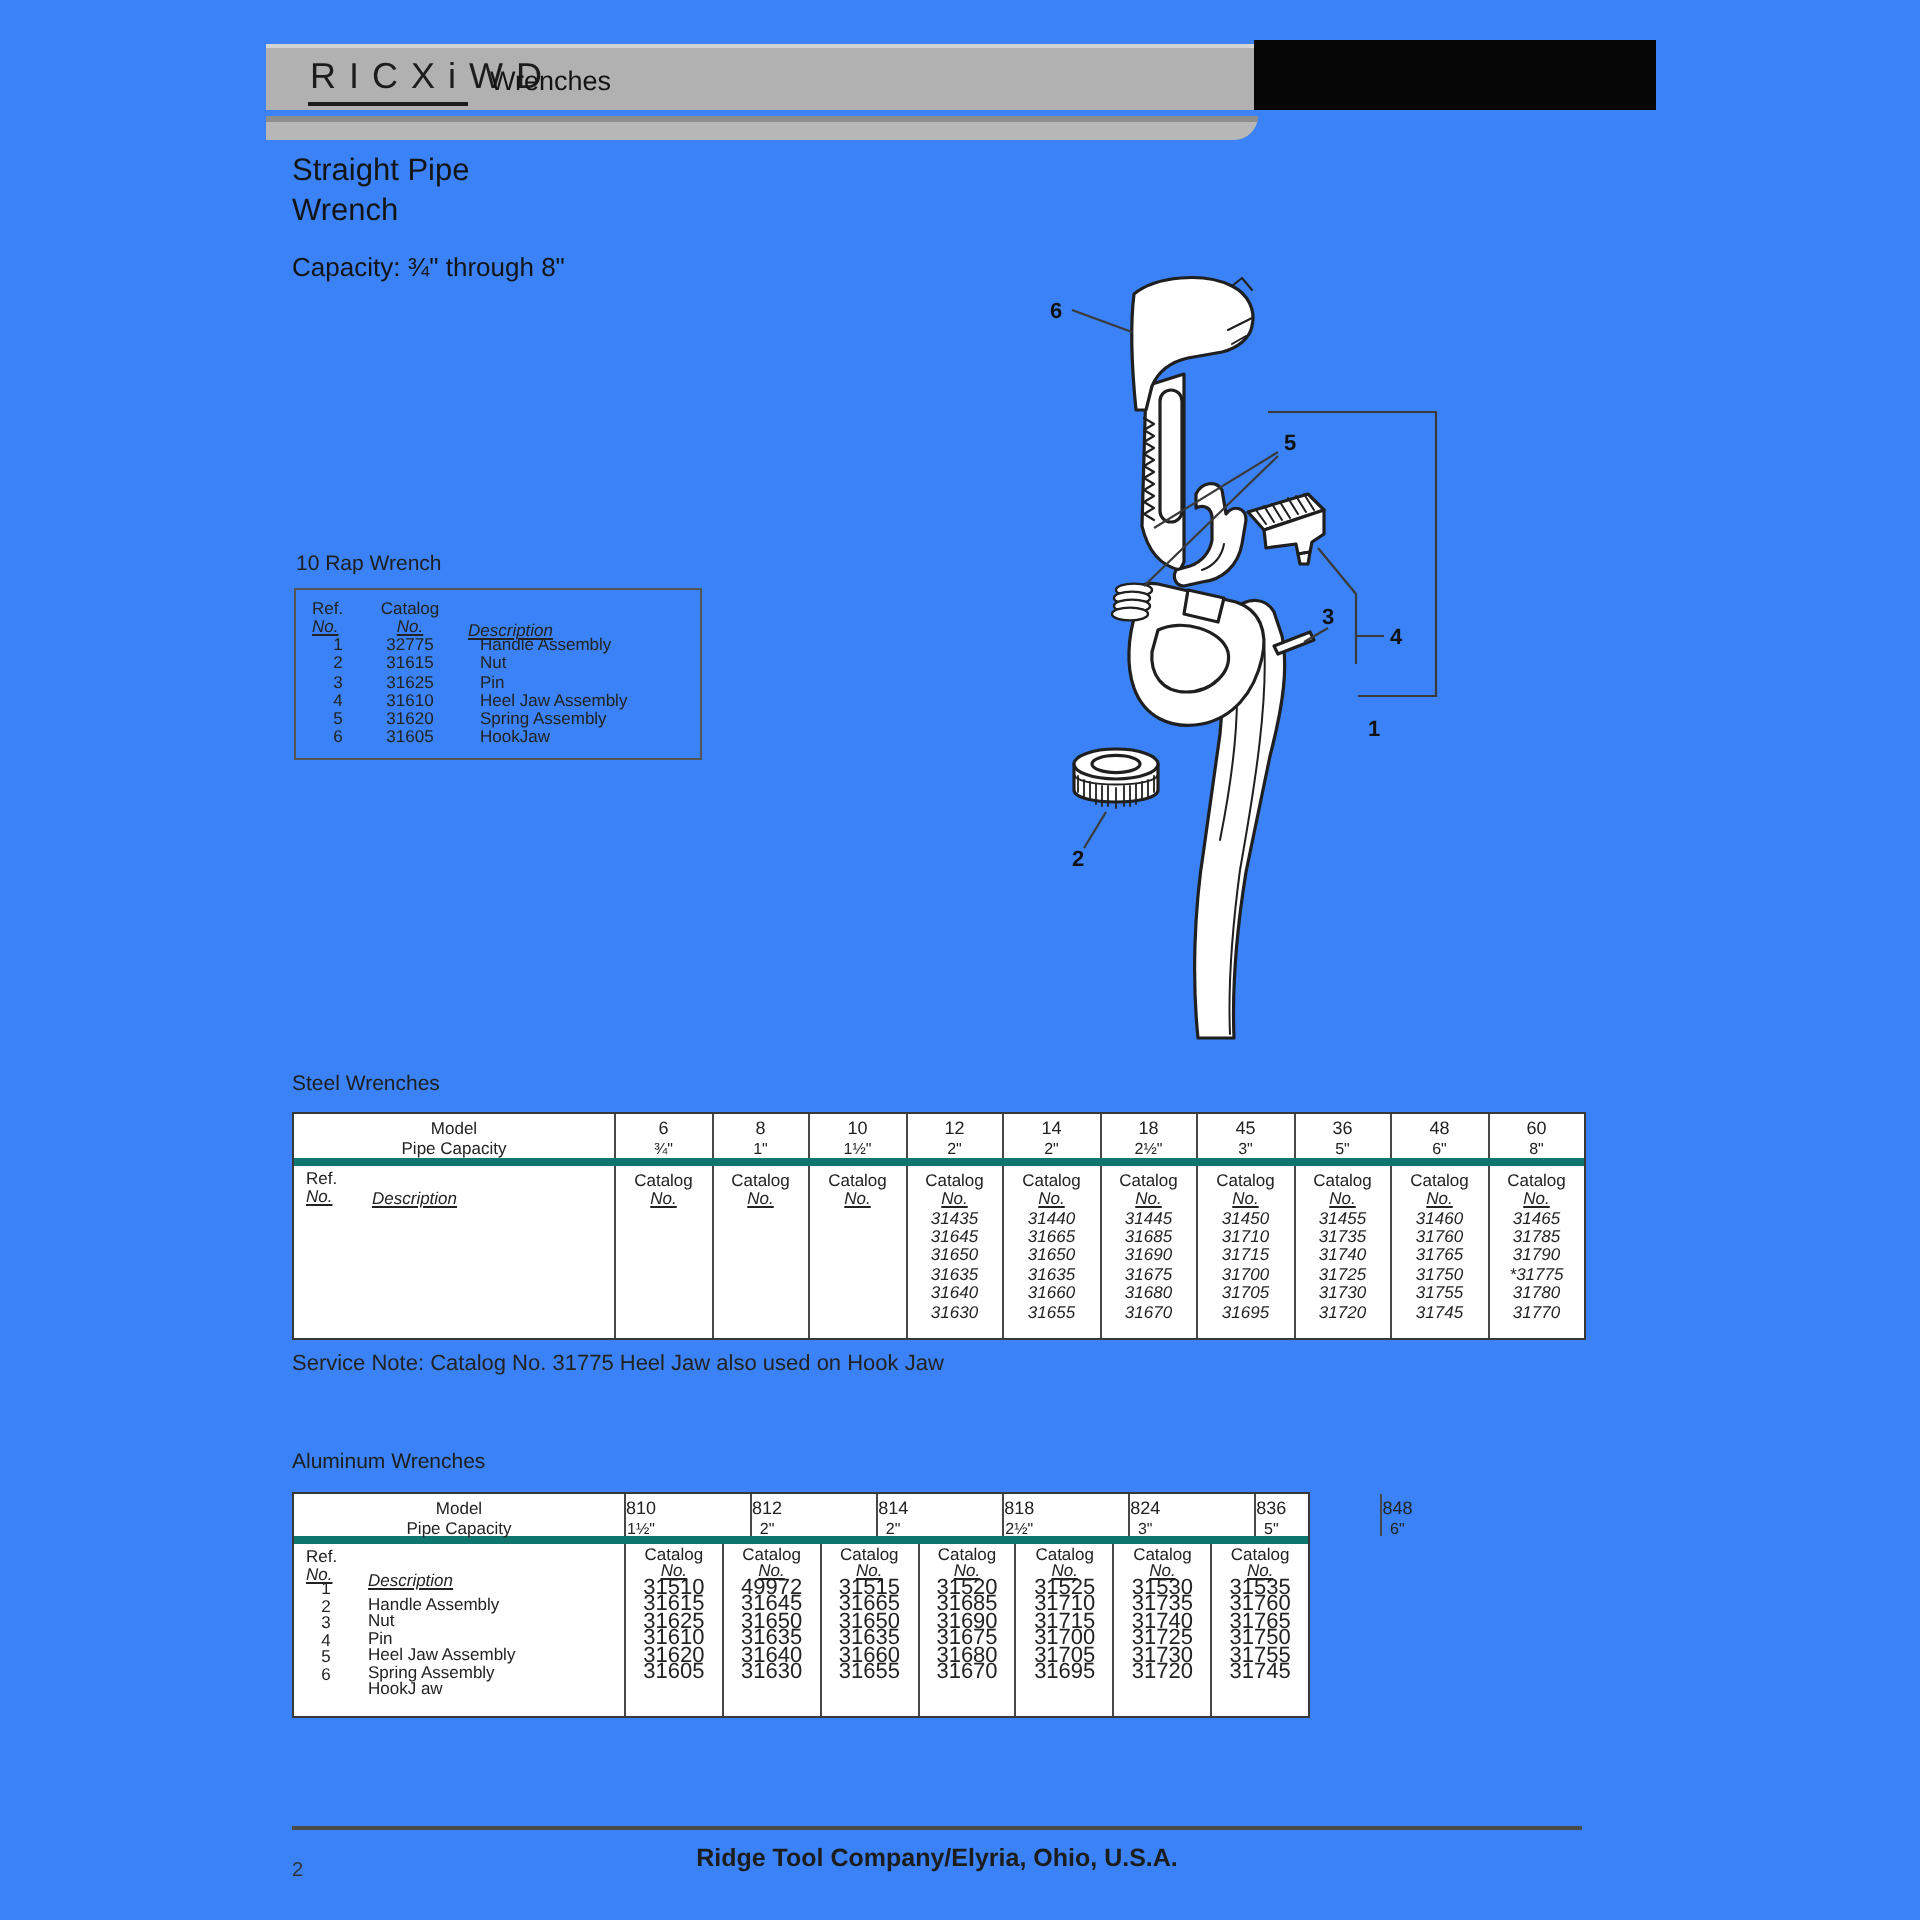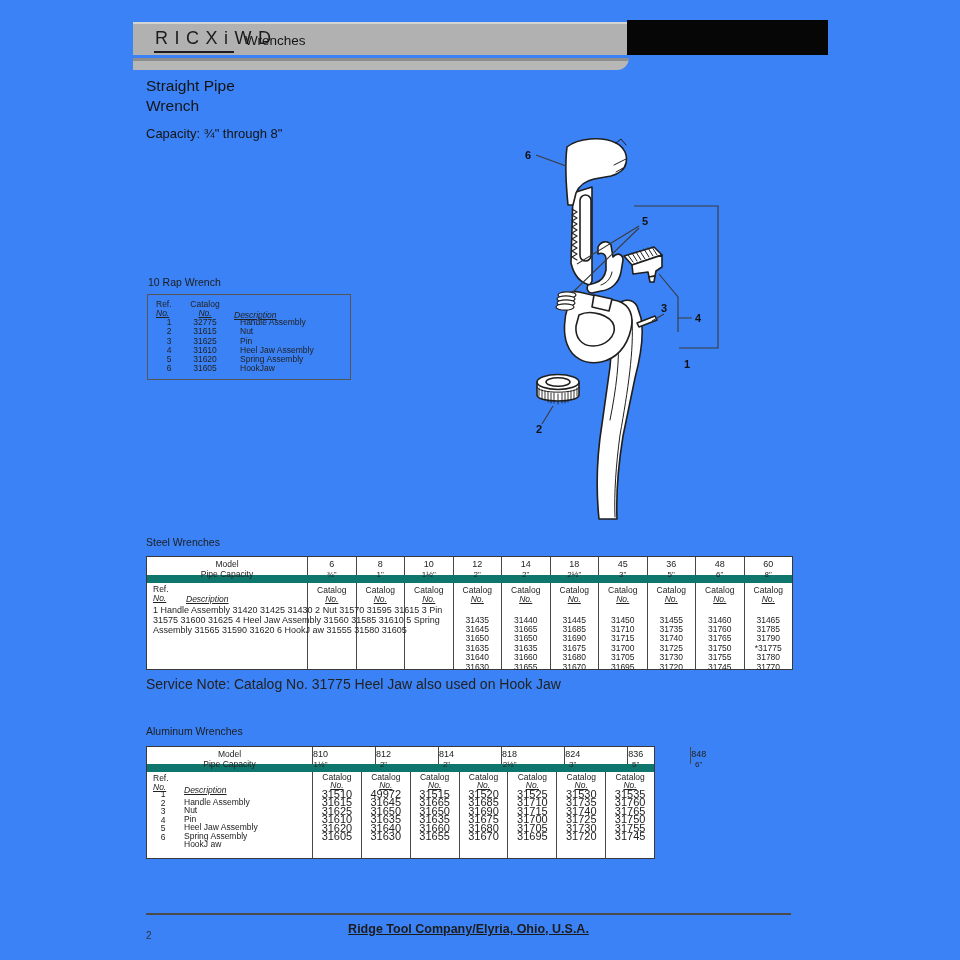--- a/index.html
+++ b/index.html
@@ -30,53 +30,53 @@
   .rap-row{display:flex;height:9.3px;line-height:9.3px;font-size:8.5px;color:#222;}
   .rr-ref{width:26px;text-align:center;flex:none;}
   .rr-cat{width:46px;text-align:center;flex:none;}
   .rr-desc{margin-left:12px;white-space:nowrap;}
 
   
   .sec-label{font-size:10.5px;color:#1d1d1d;}
 
   
   .tbl{position:absolute;border:1.5px solid #383838;box-sizing:border-box;background:#fff;}
-  .tbl-head{display:flex;border-bottom:8px solid #0f766e;box-sizing:border-box;}
+  .tbl-head{display:flex;border-bottom:4px solid #0f766e;box-sizing:border-box;}
   .tbl-body{display:flex;position:relative;}
   .dcell{flex:none;position:relative;box-sizing:border-box;}
   .vcell{flex:1;border-left:1px solid #474747;position:relative;box-sizing:border-box;text-align:center;}
   .hc{padding-top:3px;text-align:center;font-size:8.5px;line-height:9.5px;color:#222;width:100%;}
   .hc .mod{font-size:9px;}
   .hc .capv{font-size:8px;}
   .catl{font-size:8.5px;color:#222;text-align:center;}
   .vals div{color:#222;text-align:center;}
   .steel .tbl-head{height:26px;}
   .steel .tbl-body{height:86px;}
   .steel .catl.l1{margin-top:3px;line-height:8.8px;}
   .steel .catl.l2{line-height:8.8px;}
-  .steel .vals{margin-top:12px;}
+  .steel .vals{margin-top:1px;font-style:italic;}
   .steel .vals div{font-size:8.5px;line-height:9.4px;}
   .alum .tbl-head{height:25px;}
   .alum .tbl-body{height:86px;}
   .alum .catl.l1{margin-top:1px;line-height:8.4px;}
   .alum .catl.l2{line-height:8.4px;}
   .alum .vals div{font-size:11px;line-height:8.5px;}
   .refhdr{position:absolute;left:6px;top:2px;font-size:8.5px;line-height:8.8px;color:#222;}
   .deschdr{position:absolute;font-size:8.5px;color:#222;}
   .runlines{position:absolute;left:6px;top:22px;z-index:3;}
   .runlines div{font-size:9px;line-height:10px;white-space:nowrap;color:#1f1f1f;}
   .refstack{position:absolute;left:10px;top:18px;width:12px;text-align:center;}
   .refstack div{font-size:8.5px;line-height:8.5px;color:#222;}
   .descstack{position:absolute;left:37px;top:25.5px;}
   .descstack div{font-size:8.5px;line-height:8.5px;white-space:nowrap;color:#222;}
-  .svc-note{left:146px;top:676px;font-size:14px;color:#222;}
+  .svc-note{left:146px;top:676px;font-size:11px;color:#222;}
 
   
   .foot-rule{left:146px;top:913px;width:645px;height:2px;background:#4b4b4b;}
-  .foot-company{left:146px;top:922px;width:645px;text-align:center;font-size:12.5px;font-weight:700;color:#1c1c1c;text-decoration:underline;}
+  .foot-company{left:146px;top:922px;width:645px;text-align:center;font-size:12.5px;font-weight:700;color:#1c1c1c;}
   .foot-page{left:146px;top:930px;font-size:10px;color:#333;}
 
   
   .diagram{left:480px;top:135px;width:270px;height:390px;}
   .diagram svg{display:block;}
   .callout{font-family:"Liberation Sans",sans-serif;font-size:11px;font-weight:700;fill:#111;}
 </style>
 </head>
 <body>
 
@@ -272,25 +272,20 @@
           </div>
         </div>
     </div>
     <div class="tbl-body">
       <div class="dcell" style="width:160px;">
         <div class="refhdr">
             <div>Ref.</div>
             <div class="u">No.</div>
           </div>
         <div class="deschdr u" style="left:39px;top:11px;">Description</div>
-        <div class="runlines">
-            <div>1 Handle Assembly 31420 31425 31430 2 Nut 31570 31595 31615 3 Pin</div>
-            <div>31575 31600 31625 4 Heel Jaw Assembly 31560 31585 31610 5 Spring</div>
-            <div>Assembly 31565 31590 31620 6 HookJ aw 31555 31580 31605</div>
-          </div>
       </div>
       <div style="display:flex;flex:1;">
           <div class="vcell">
             <div class="catl l1">Catalog</div>
             <div class="catl l2 u">No.</div>
             <div class="vals"></div>
           </div>
           <div class="vcell">
             <div class="catl l1">Catalog</div>
             <div class="catl l2 u">No.</div>

